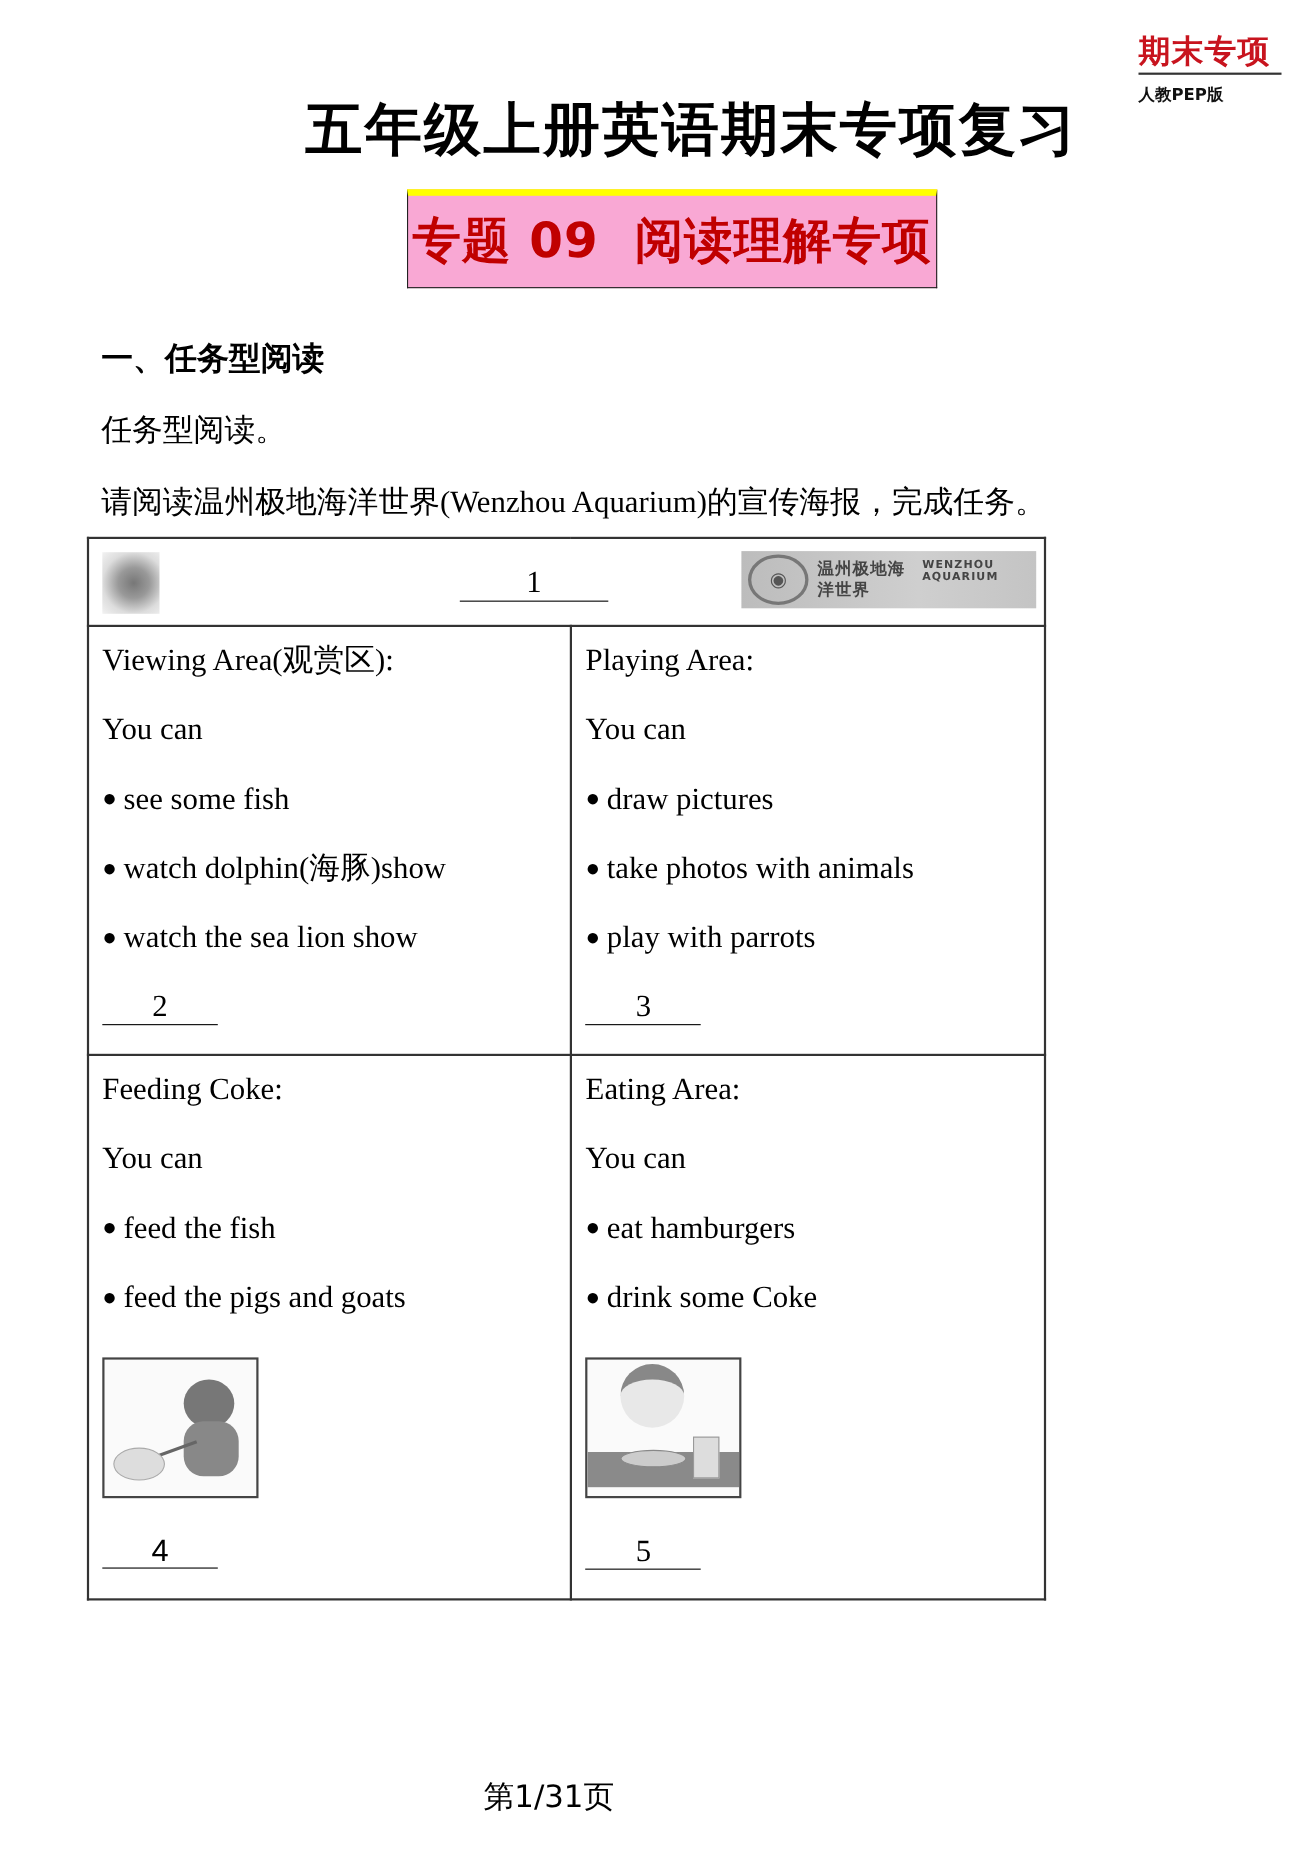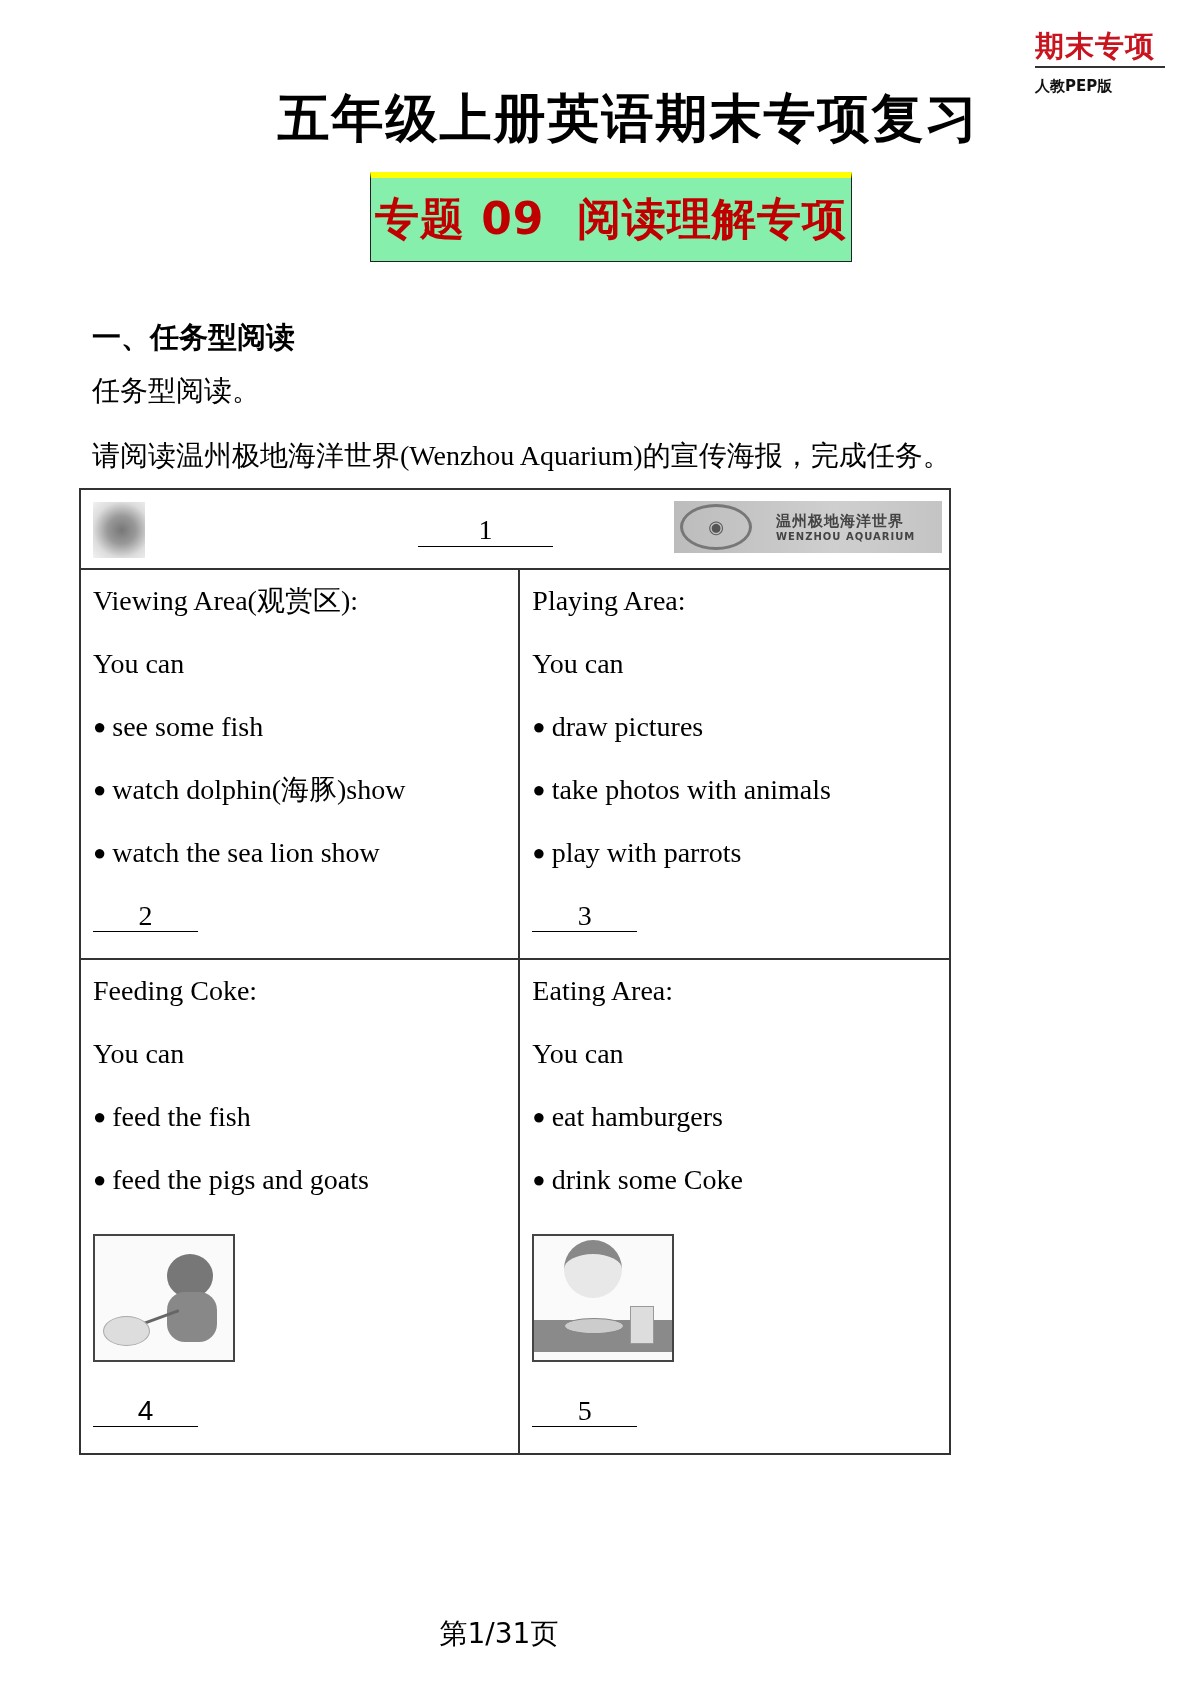--- a/index.html
+++ b/index.html
@@ -6,38 +6,38 @@
     body { width: 1191px; height: 1684px; position: relative; overflow: hidden; color: #000; }
 
     .badge { position: absolute; left: 1035px; top: 28px; width: 130px; text-align: left; }
     .badge-top { font-family: "DejaVu Serif", serif; font-weight: bold; color: #c8141e; font-size: 29px; letter-spacing: 1px; line-height: 36px; }
     .badge-rule { height: 2px; background: #333; margin: 2px 0 4px 0; }
     .badge-bottom { font-family: "DejaVu Sans", sans-serif; font-weight: bold; font-size: 15px; line-height: 28px; color: #111; }
 
     .main-title { position: absolute; left: 0; width: 1191px; top: 83px; text-align: center;
       font-family: "DejaVu Sans", sans-serif; font-weight: bold; font-size: 52px; letter-spacing: 2px; line-height: 70px; padding-left: 33px; }
 
-    .topic { position: absolute; left: 370px; top: 172px; width: 482px; height: 90px; background: #86efac;
+    .topic { position: absolute; left: 370px; top: 172px; width: 482px; height: 90px; background: #f9a8d4;
       border: 1px solid #222; border-top: 6px solid #ffff00; box-sizing: border-box; display: flex; align-items: center; justify-content: center; }
     .topic-text { font-family: "DejaVu Sans", sans-serif; font-weight: bold; color: #c00000; font-size: 44px; letter-spacing: 1px; white-space: pre; }
 
-    .section-heading { position: absolute; left: 92px; top: 306px; font-family: "DejaVu Serif", serif; font-weight: bold; font-size: 29px; margin-top: 12px; }
+    .section-heading { position: absolute; left: 92px; top: 306px; font-family: "DejaVu Serif", serif; font-weight: bold; font-size: 29px; }
     .para { position: absolute; left: 92px; font-family: "Liberation Serif", serif; font-size: 28px; }
     .para1 { top: 372px; }
     .para2 { top: 437px; }
 
     table.poster { position: absolute; left: 79px; top: 488px; width: 872px; border-collapse: collapse; font-family: "Liberation Serif", serif; font-size: 28px; }
     table.poster td { border: 2px solid #333; vertical-align: top; padding: 0; }
     .hdr-cell { height: 78px; position: relative; }
     .hdr-left-img { position: absolute; left: 12px; top: 12px; width: 52px; height: 56px;
       background: radial-gradient(ellipse at 55% 50%, #777 0%, #999 35%, #ddd 70%, #f2f2f2 100%); }
     .hdr-blank { position: absolute; left: 337px; top: 24px; width: 135px; text-align: center; border-bottom: 1.5px solid #000; font-size: 28px; line-height: 32px; }
     .logo { position: absolute; left: 593px; top: 11px; width: 268px; height: 52px; background: linear-gradient(90deg, #bcbcbc, #cfcfcf 60%, #c4c4c4); display: flex; align-items: center; }
     .logo-emblem { width: 72px; height: 46px; margin-left: 6px; border-radius: 50%; border: 3px solid #777; box-sizing: border-box; display: flex; align-items: center; justify-content: center; font-size: 18px; color: #555; }
-    .logo-text { margin-left: 24px; display: flex; flex-direction: column; }
+    .logo-text { margin-left: 8px; display: flex; }
     .logo-cn { font-family: "DejaVu Sans", sans-serif; font-weight: bold; font-size: 15px; color: #444; letter-spacing: 1px; }
     .logo-en { font-family: "DejaVu Sans", sans-serif; font-weight: bold; font-size: 10px; color: #444; letter-spacing: 1px; }
 
     .area { padding: 10px 12px 0 12px; }
     .area .line { height: 63px; line-height: 42px; white-space: nowrap; }
     .bullet::before { content: "\25CF"; margin-right: 6px; font-size: 22px; position: relative; top: -2px; }
     .blank { display: inline-block; width: 105px; text-align: center; border-bottom: 1.5px solid #000; line-height: 30px; }
     .blank-sans { font-family: "Liberation Sans", sans-serif; }
     .pic { width: 142px; height: 128px; border: 2px solid #444; box-sizing: border-box; margin: 12px 0 28px 0; position: relative; overflow: hidden; background: #fafafa; }
     .pic-feed .head { position: absolute; left: 72px; top: 18px; width: 46px; height: 44px; border-radius: 50%; background: #777; }

